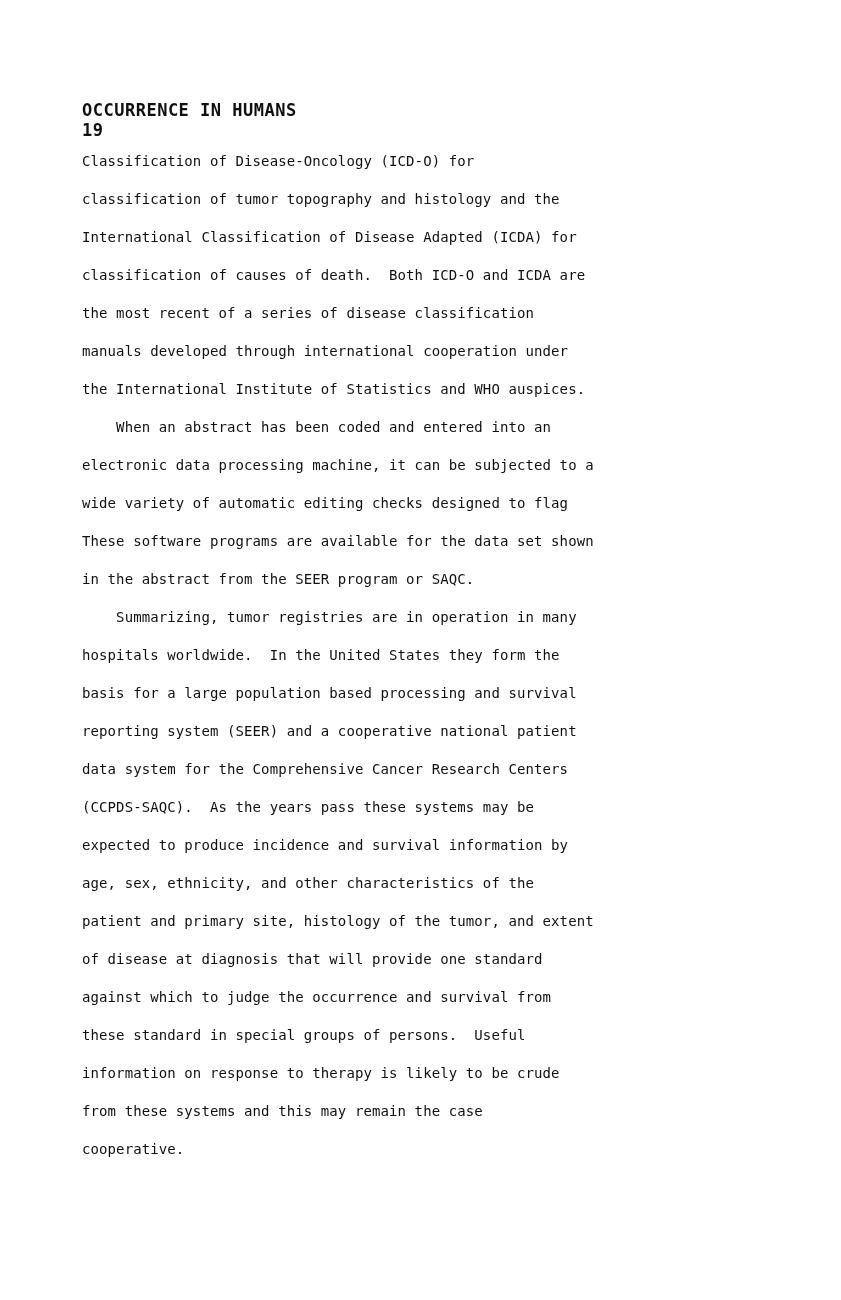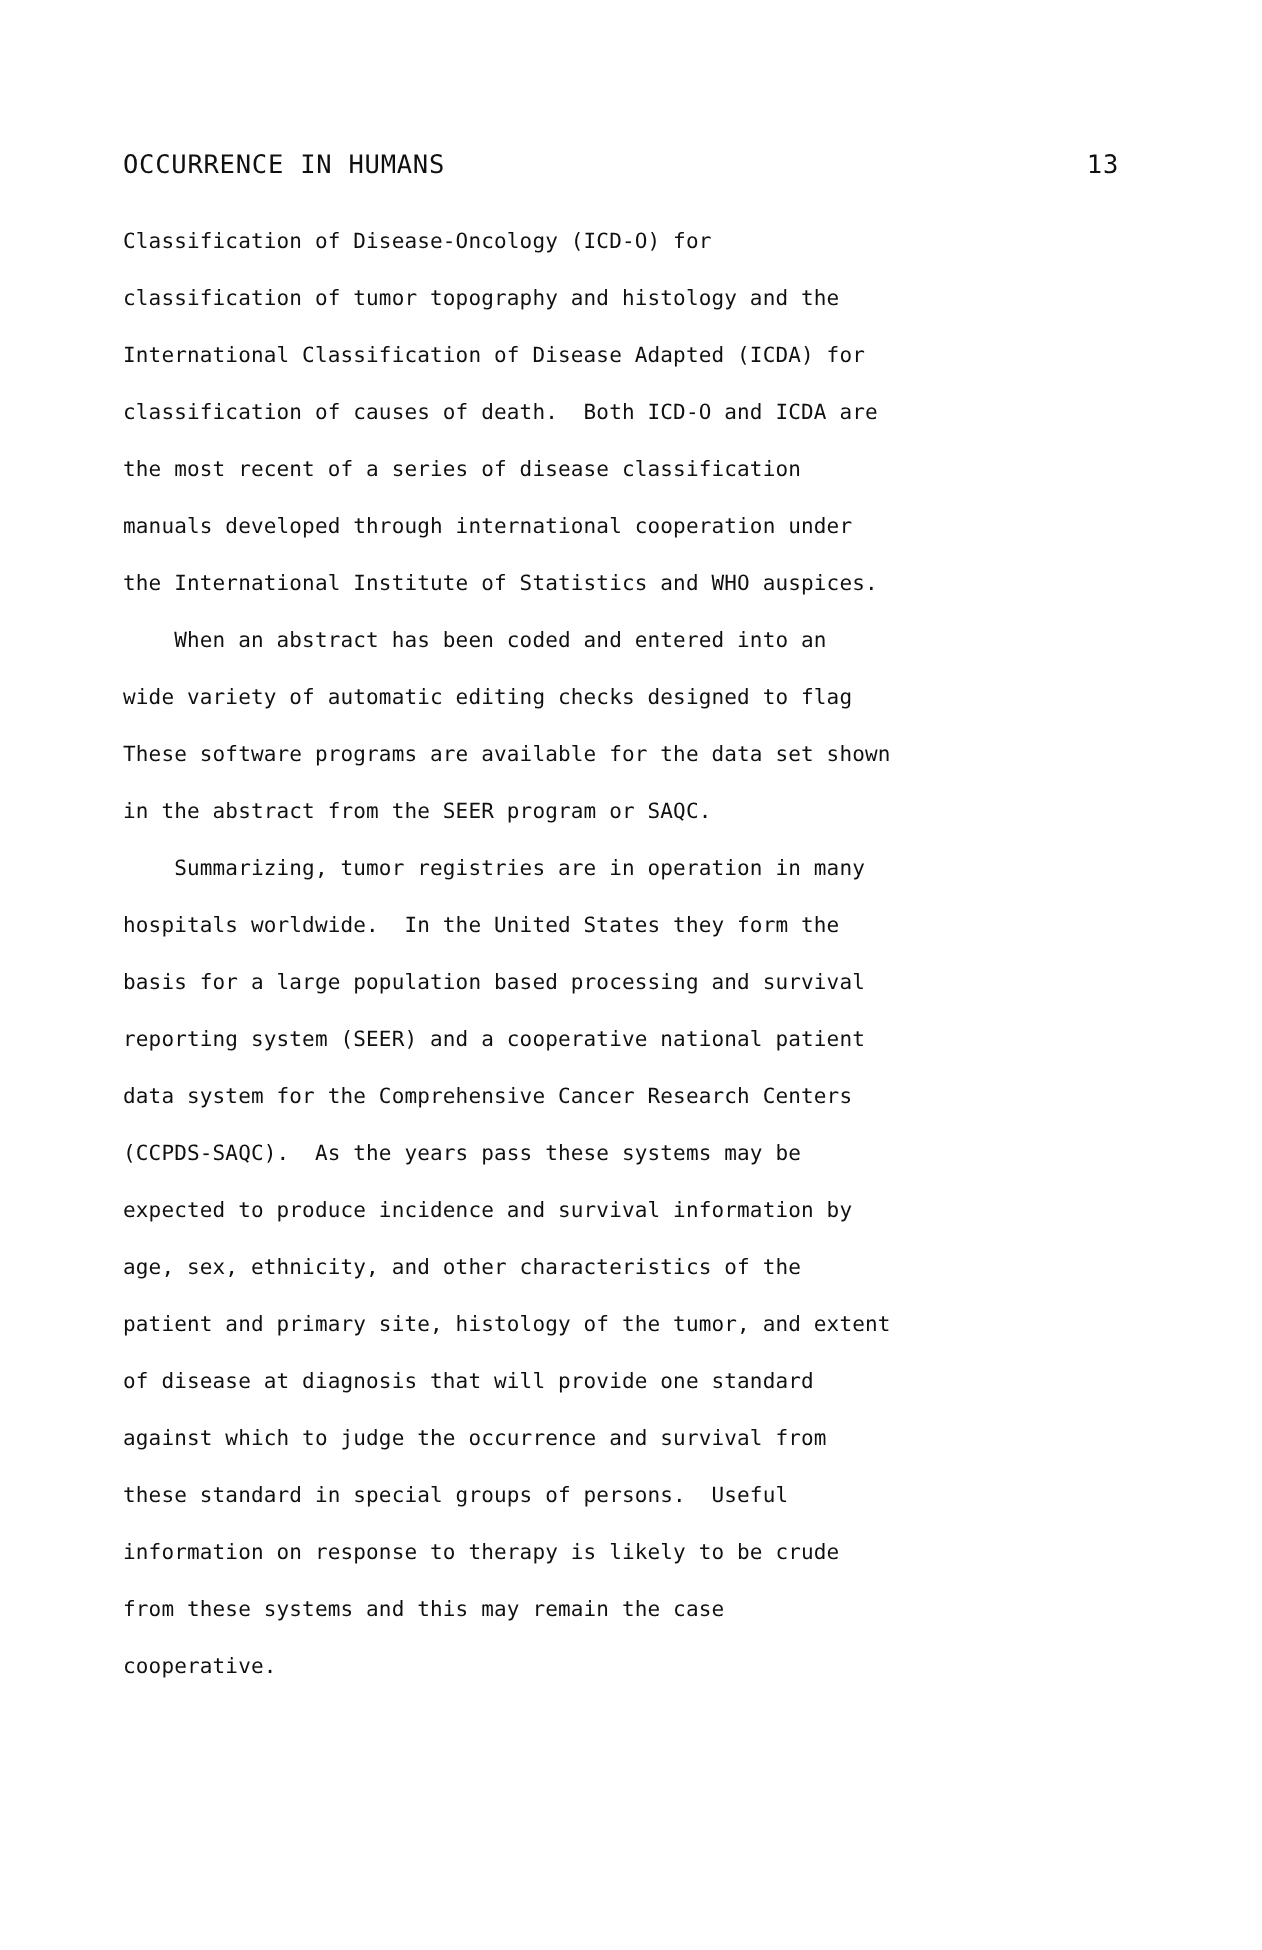--- a/index.html
+++ b/index.html
@@ -19,22 +19,23 @@
   .running-head {
     position: absolute;
     left: 82px;
     top: 100px;
     width: 664px;
     display: flex;
     justify-content: space-between;
     align-items: baseline;
     font-size: 17px;
     letter-spacing: 0.5px;
-    font-weight: 400;
+    font-weight: 700;
     white-space: pre;
+    flex-direction: column;
   }
   .running-head .head-title {
     font-size: 17px;
   }
   .running-head .page-number {
     font-size: 17px;
   }
   .body-text {
     position: absolute;
     left: 82px;
@@ -49,32 +50,33 @@
     letter-spacing: 0.1px;
   }
 </style>
 </head>
 <body>
 
 <div class="page">
 
   <div class="running-head">
     <span class="head-title">OCCURRENCE IN HUMANS</span>
-    <span class="page-number">13</span>
+    <span class="page-number">19</span>
   </div>
 
   <div class="body-text">
       <div class="text-line">Classification of Disease-Oncology (ICD-O) for</div>
       <div class="text-line">classification of tumor topography and histology and the</div>
       <div class="text-line">International Classification of Disease Adapted (ICDA) for</div>
       <div class="text-line">classification of causes of death.  Both ICD-O and ICDA are</div>
       <div class="text-line">the most recent of a series of disease classification</div>
       <div class="text-line">manuals developed through international cooperation under</div>
       <div class="text-line">the International Institute of Statistics and WHO auspices.</div>
       <div class="text-line">    When an abstract has been coded and entered into an</div>
+      <div class="text-line">electronic data processing machine, it can be subjected to a</div>
       <div class="text-line">wide variety of automatic editing checks designed to flag</div>
       <div class="text-line">These software programs are available for the data set shown</div>
       <div class="text-line">in the abstract from the SEER program or SAQC.</div>
       <div class="text-line">    Summarizing, tumor registries are in operation in many</div>
       <div class="text-line">hospitals worldwide.  In the United States they form the</div>
       <div class="text-line">basis for a large population based processing and survival</div>
       <div class="text-line">reporting system (SEER) and a cooperative national patient</div>
       <div class="text-line">data system for the Comprehensive Cancer Research Centers</div>
       <div class="text-line">(CCPDS-SAQC).  As the years pass these systems may be</div>
       <div class="text-line">expected to produce incidence and survival information by</div>

